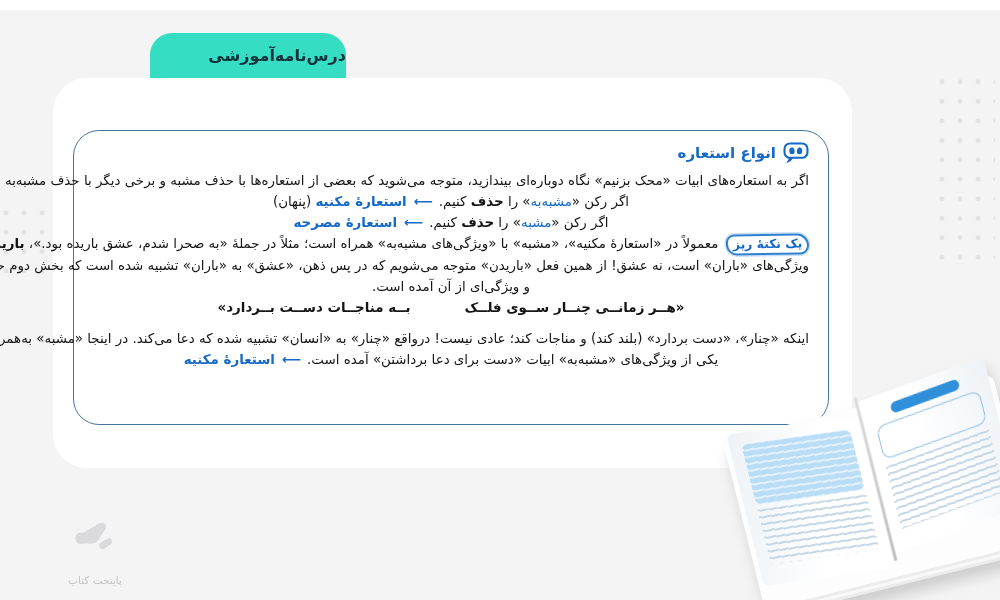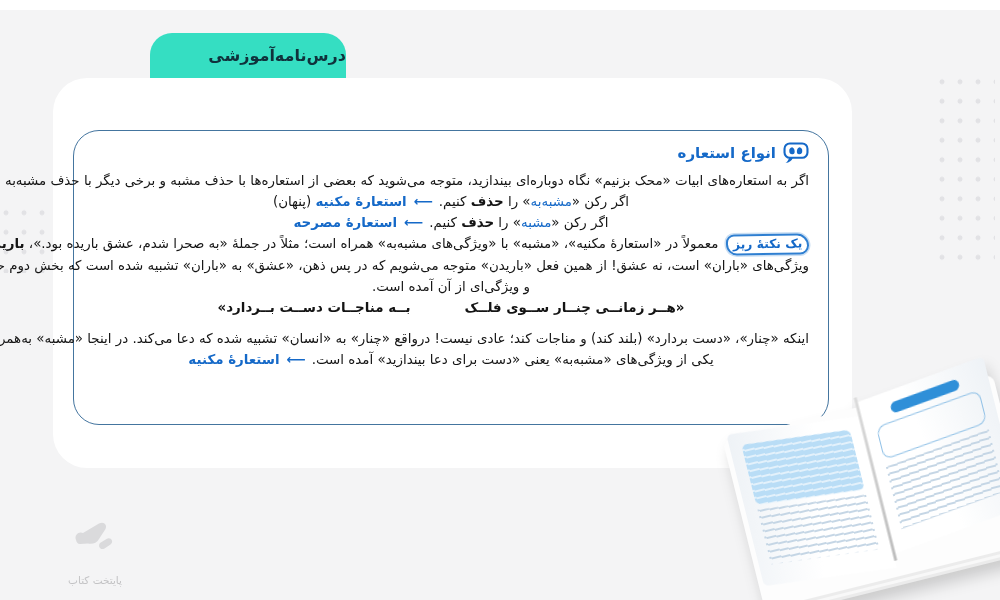--- a/index.html
+++ b/index.html
@@ -181,21 +181,21 @@
 
 
   <div class="verse">
     <span>«هــر زمانــی چنــار ســوی فلــک</span>
     <span>بــه مناجــات دســت بــردارد»</span>
   </div>
 
   <div class="outro-gap"></div>
 
   <div class="line">اینکه «چنار»، «دست بردارد» (بلند کند) و مناجات کند؛ عادی نیست! درواقع «چنار» به «انسان» تشبیه شده که دعا می‌کند. در اینجا «مشبه» به‌همراه</div>
-  <div class="line"><span>یکی از ویژگی‌های «مشبه‌به» یعنی «دست برای دعا بیندازید» آمده است. </span><span class="arrow">⟵</span><span class="kw b"> استعارهٔ مکنیه</span></div>
+  <div class="line"><span>یکی از ویژگی‌های «مشبه‌به» ابیات «دست برای دعا برداشتن» آمده است. </span><span class="arrow">⟵</span><span class="kw b"> استعارهٔ مکنیه</span></div>
 
 </div>
 
 <div class="book">
   <div class="book-base"></div>
   <div class="page page-l">
     <div class="hl-block"></div>
     <div class="text-lines tl-sm"></div>
   </div>
   <div class="page page-r">

